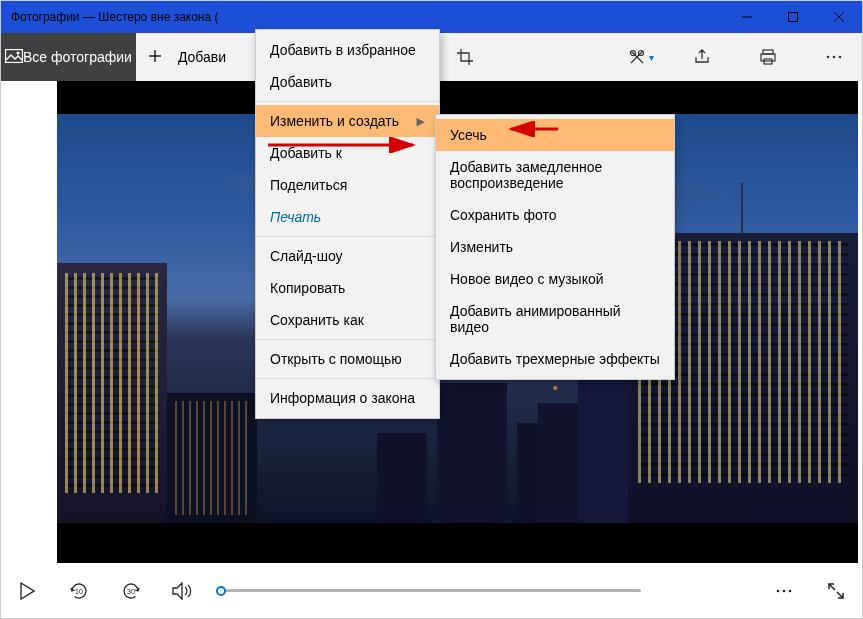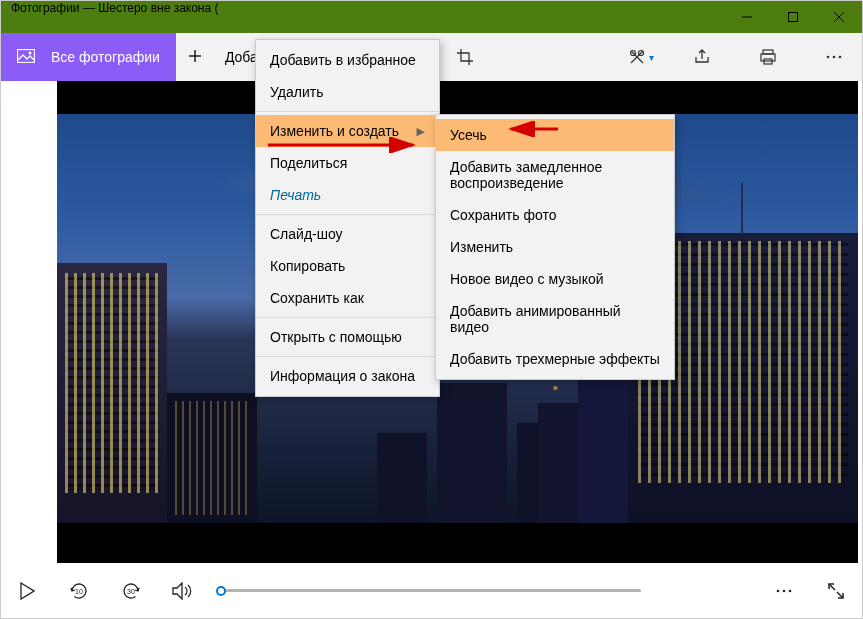--- a/index.html
+++ b/index.html
@@ -10,23 +10,23 @@
       width: 863px;
       height: 619px;
       position: relative;
       overflow: hidden;
       border: 1px solid #ccc;
     }
     
     .titlebar {
       height: 32px;
       display: flex;
-      align-items: flex-start;
+      align-items: center;
       padding-left: 10px;
-      background: #4d7c0f;
+      background: #1d4ed8;
     }
     .titlebar-title {
       font-size: 12px;
       color: #000;
       flex: 1;
     }
     .titlebar-buttons {
       display: flex;
     }
     .titlebar-btn {
@@ -39,33 +39,33 @@
     }
     
     .commandbar {
       height: 48px;
       display: flex;
       align-items: center;
       background: #f2f2f2;
     }
     .cmd-all-photos {
       height: 48px;
-      background: #8b5cf6;
+      background: #404040;
       color: #fff;
       display: flex;
       align-items: center;
-      padding: 0 16px;
-      gap: 16px;
+      padding: 0 4px;
+      gap: 0;
     }
     .cmd-add {
       height: 48px;
       display: flex;
       align-items: center;
       padding: 0 12px;
-      gap: 23px;
+      gap: 16px;
       color: #000;
     }
     .cmd-spacer {
       flex: 1;
     }
     .cmd-center {
       display: flex;
       align-items: center;
       gap: 30px;
       position: absolute;
@@ -191,21 +191,21 @@
     
     .menu {
       position: absolute;
       background: #f2f2f2;
       border: 1px solid #ccc;
       box-shadow: 2px 3px 8px rgba(0,0,0,0.25);
       padding: 4px 0;
     }
     .menu1 {
       left: 254px;
-      top: 38px;
+      top: 28px;
       width: 185px;
     }
     .menu-item {
       padding: 8px 14px;
       font-size: 14px;
       color: #000;
       display: flex;
       align-items: center;
       justify-content: space-between;
     }
@@ -415,26 +415,29 @@
   <div class="building b1"></div>
   <div class="building b6"></div>
   <div class="antenna"></div>
 </div>
 
 <div class="menu menu1">
   <div class="menu-item">
       <span>Добавить в избранное</span>
     </div>
   <div class="menu-item">
-      <span>Удалить</span>
+      <span>Добавить</span>
     </div>
   <div class="menu-sep"></div>
   <div class="menu-item hover">
       <span>Изменить и создать</span>
       <span class="menu-arrow">▶</span>
+    </div>
+  <div class="menu-item">
+      <span>Добавить к</span>
     </div>
   <div class="menu-item">
       <span>Поделиться</span>
     </div>
   <div class="menu-item disabled">
       <span>Печать</span>
     </div>
   <div class="menu-sep"></div>
   <div class="menu-item">
       <span>Слайд-шоу</span>

